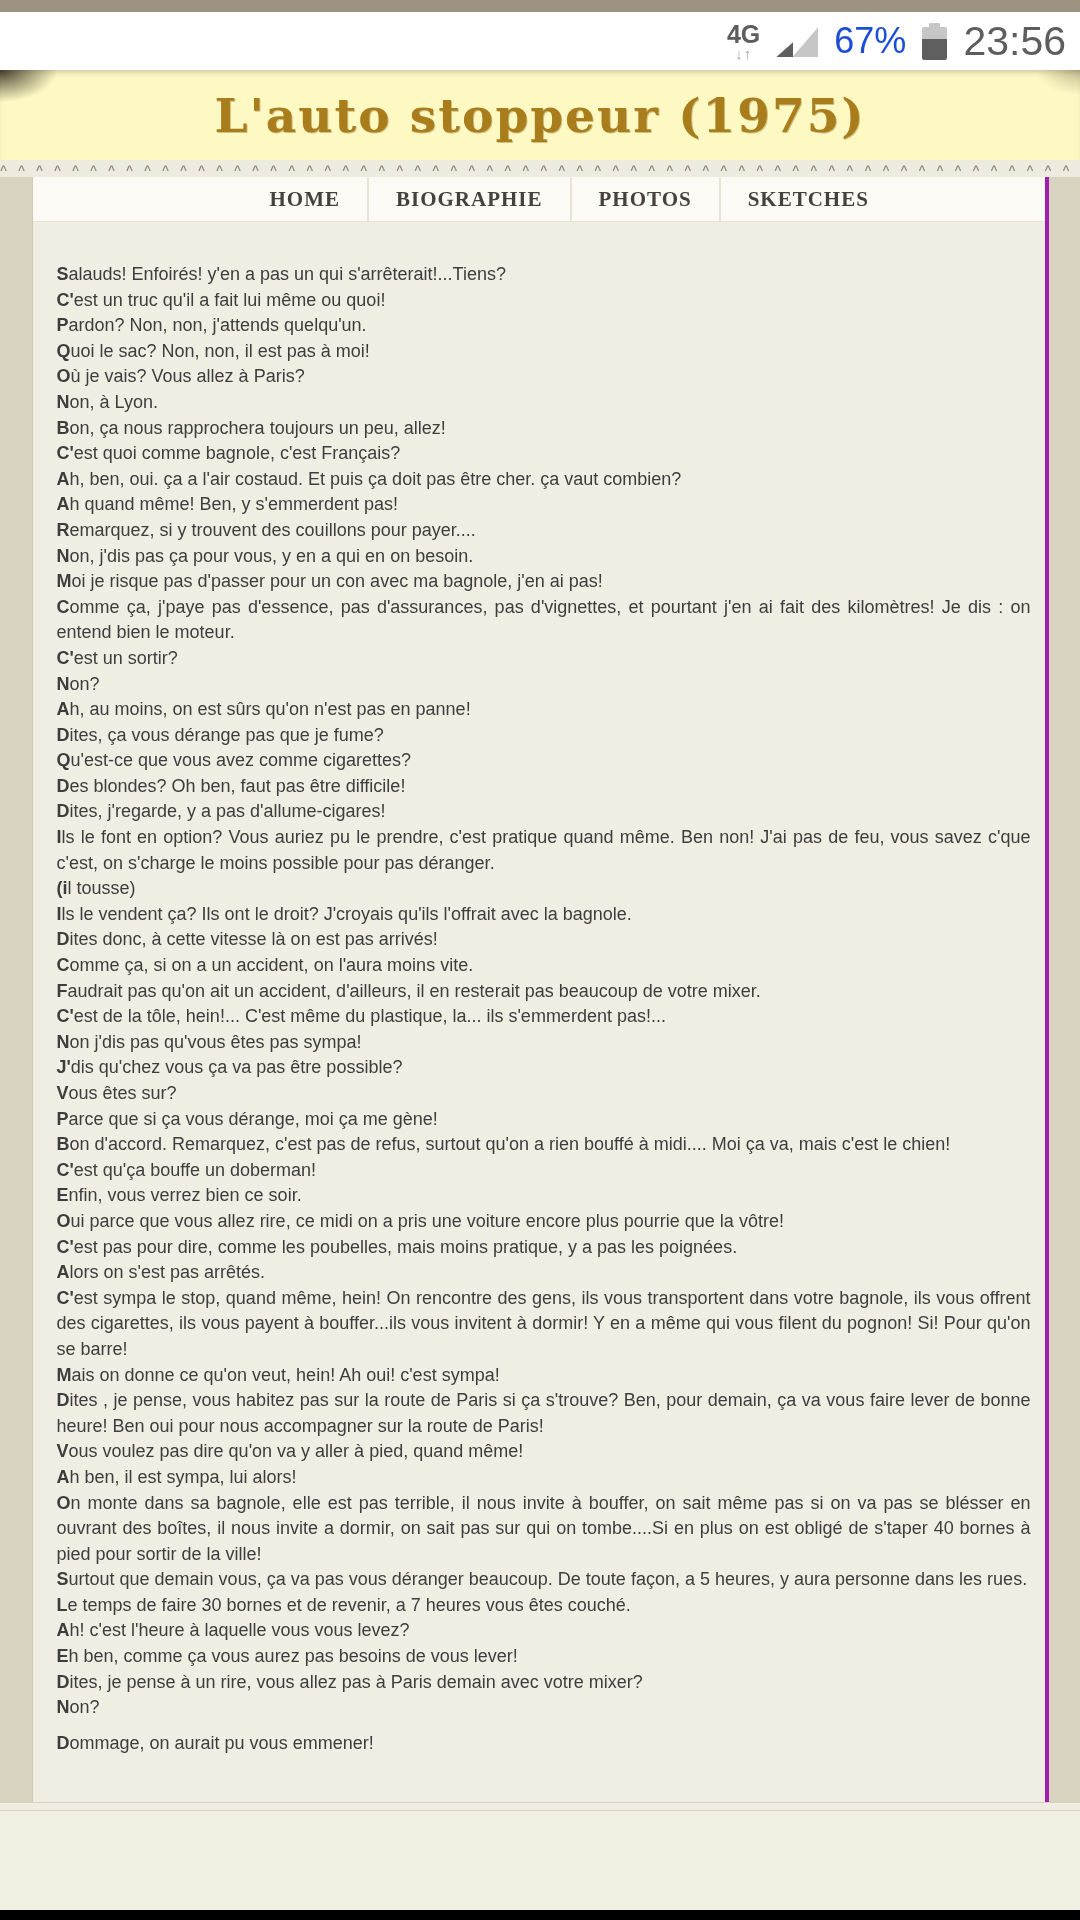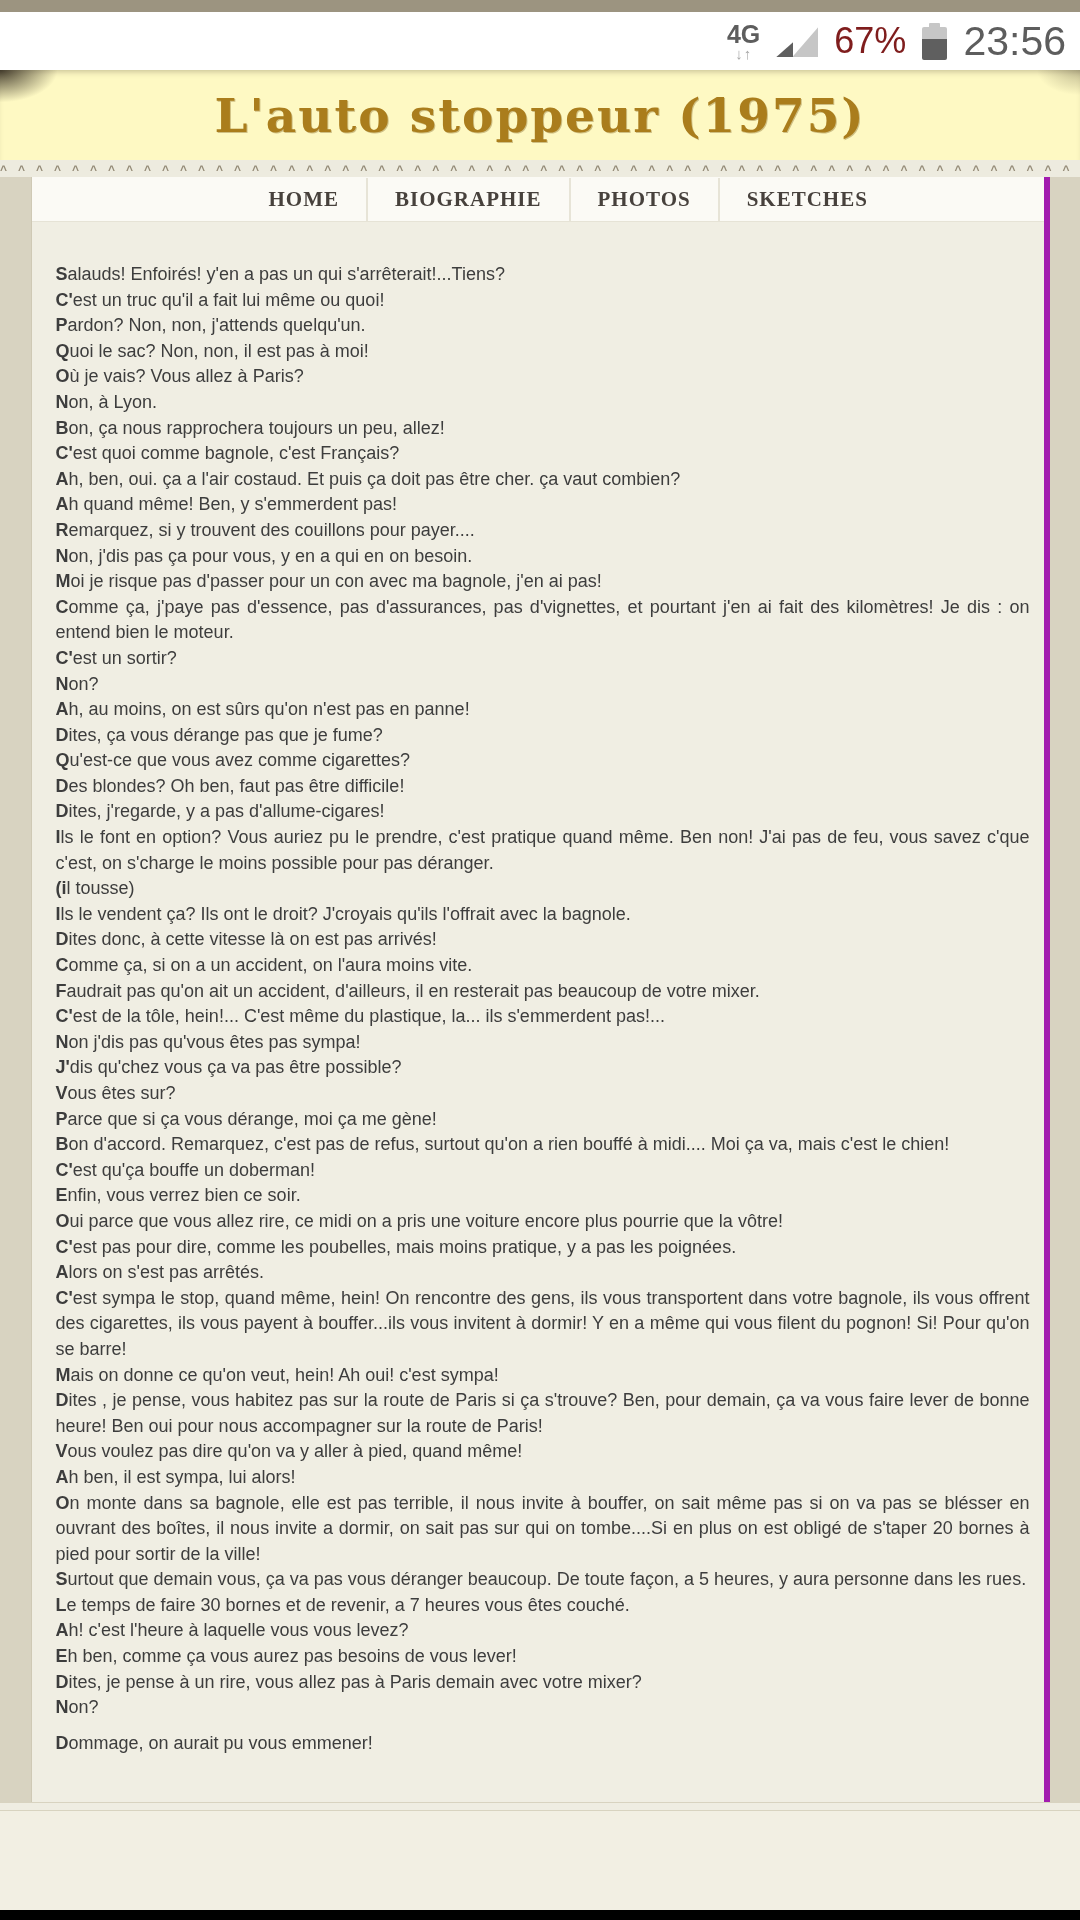--- a/index.html
+++ b/index.html
@@ -15,21 +15,21 @@
     justify-content:flex-end; gap:16px; padding-right:14px; flex:none;
   }
   .net-block { display:flex; flex-direction:column; align-items:center; line-height:1; }
   .net-label { font-size:25px; font-weight:bold; color:#5d5d5d; letter-spacing:0px; }
   .net-arrows { font-size:15px; color:#a9a9a9; margin-top:-1px; letter-spacing:1px; }
   .signal { position:relative; width:42px; height:32px; flex:none; }
   .signal .bar-big { position:absolute; right:0; bottom:0; width:26px; height:30px; background:#c6c6c6;
     clip-path:polygon(0 100%, 100% 0, 100% 100%); }
   .signal .bar-small { position:absolute; left:0; bottom:0; width:17px; height:15px; background:#5f5f5f;
     clip-path:polygon(0 100%, 100% 0, 100% 100%); }
-  .battery-pct { font-size:36px; color:#7f1d1d; }
+  .battery-pct { font-size:36px; color:#1d4ed8; }
   .battery { width:25px; height:33px; background:linear-gradient(to bottom,#c6c6c6 0 36%, #5f5f5f 36% 100%);
     border-radius:2px; position:relative; margin-top:4px; flex:none; }
   .battery::before { content:""; position:absolute; top:-4px; left:7px; width:11px; height:4px; background:#c6c6c6;
     border-radius:1px 1px 0 0; }
   .clock { font-size:41px; color:#5d5d5d; }
 
   
   .header-band {
     height:90px; background:#fef9c3; position:relative; flex:none;
     display:flex; align-items:center; justify-content:center;
@@ -49,21 +49,21 @@
   .scallop {
     height:17px; background:#edebdf; overflow:hidden; white-space:nowrap; flex:none;
     color:#958c78; font-size:12px; font-weight:bold; letter-spacing:11px;
     line-height:20px; text-align:center; user-select:none;
   }
 
   
   .main-bg { background:#d8d3c1; flex:none; }
   .panel {
     width:1012px; margin:0 auto; background:#f0eee3;
-    border-left:1px solid #cfc9b5; border-right:6px solid #a21caf;
+    border-left:1px solid #cfc9b5; border-right:4px solid #a21caf;
   }
   .nav-bar {
     background:#fbfaf5; height:44px; display:flex; align-items:center;
     padding-left:210px; border-bottom:1px solid #e6e3d6;
   }
   .nav-item {
     font-family:"Liberation Serif","DejaVu Serif",serif; font-weight:bold;
     font-size:21px; color:#47413c; letter-spacing:1px; padding:9px 27px;
     border-left:2px solid #e7e4d7; cursor:pointer;
   }
@@ -152,21 +152,21 @@
             <p>C'est qu'ça bouffe un doberman!</p>
             <p>Enfin, vous verrez bien ce soir.</p>
             <p>Oui parce que vous allez rire, ce midi on a pris une voiture encore plus pourrie que la vôtre!</p>
             <p>C'est pas pour dire, comme les poubelles, mais moins pratique, y a pas les poignées.</p>
             <p>Alors on s'est pas arrêtés.</p>
             <p>C'est sympa le stop, quand même, hein! On rencontre des gens, ils vous transportent dans votre bagnole, ils vous offrent des cigarettes, ils vous payent à bouffer...ils vous invitent à dormir! Y en a même qui vous filent du pognon! Si! Pour qu'on se barre!</p>
             <p>Mais on donne ce qu'on veut, hein! Ah oui! c'est sympa!</p>
             <p>Dites , je pense, vous habitez pas sur la route de Paris si ça s'trouve? Ben, pour demain, ça va vous faire lever de bonne heure! Ben oui pour nous accompagner sur la route de Paris!</p>
             <p>Vous voulez pas dire qu'on va y aller à pied, quand même!</p>
             <p>Ah ben, il est sympa, lui alors!</p>
-            <p>On monte dans sa bagnole, elle est pas terrible, il nous invite à bouffer, on sait même pas si on va pas se blésser en ouvrant des boîtes, il nous invite a dormir, on sait pas sur qui on tombe....Si en plus on est obligé de s'taper 20 bornes à pied pour sortir de la ville!</p>
+            <p>On monte dans sa bagnole, elle est pas terrible, il nous invite à bouffer, on sait même pas si on va pas se blésser en ouvrant des boîtes, il nous invite a dormir, on sait pas sur qui on tombe....Si en plus on est obligé de s'taper 40 bornes à pied pour sortir de la ville!</p>
             <p>Surtout que demain vous, ça va pas vous déranger beaucoup. De toute façon, a 5 heures, y aura personne dans les rues.</p>
             <p>Le temps de faire 30 bornes et de revenir, a 7 heures vous êtes couché.</p>
             <p>Ah! c'est l'heure à laquelle vous vous levez?</p>
             <p>Eh ben, comme ça vous aurez pas besoins de vous lever!</p>
             <p>Dites, je pense à un rire, vous allez pas à Paris demain avec votre mixer?</p>
             <p>Non?</p>
             <p>Dommage, on aurait pu vous emmener!</p>
           </div>
       </div>
     </div>

